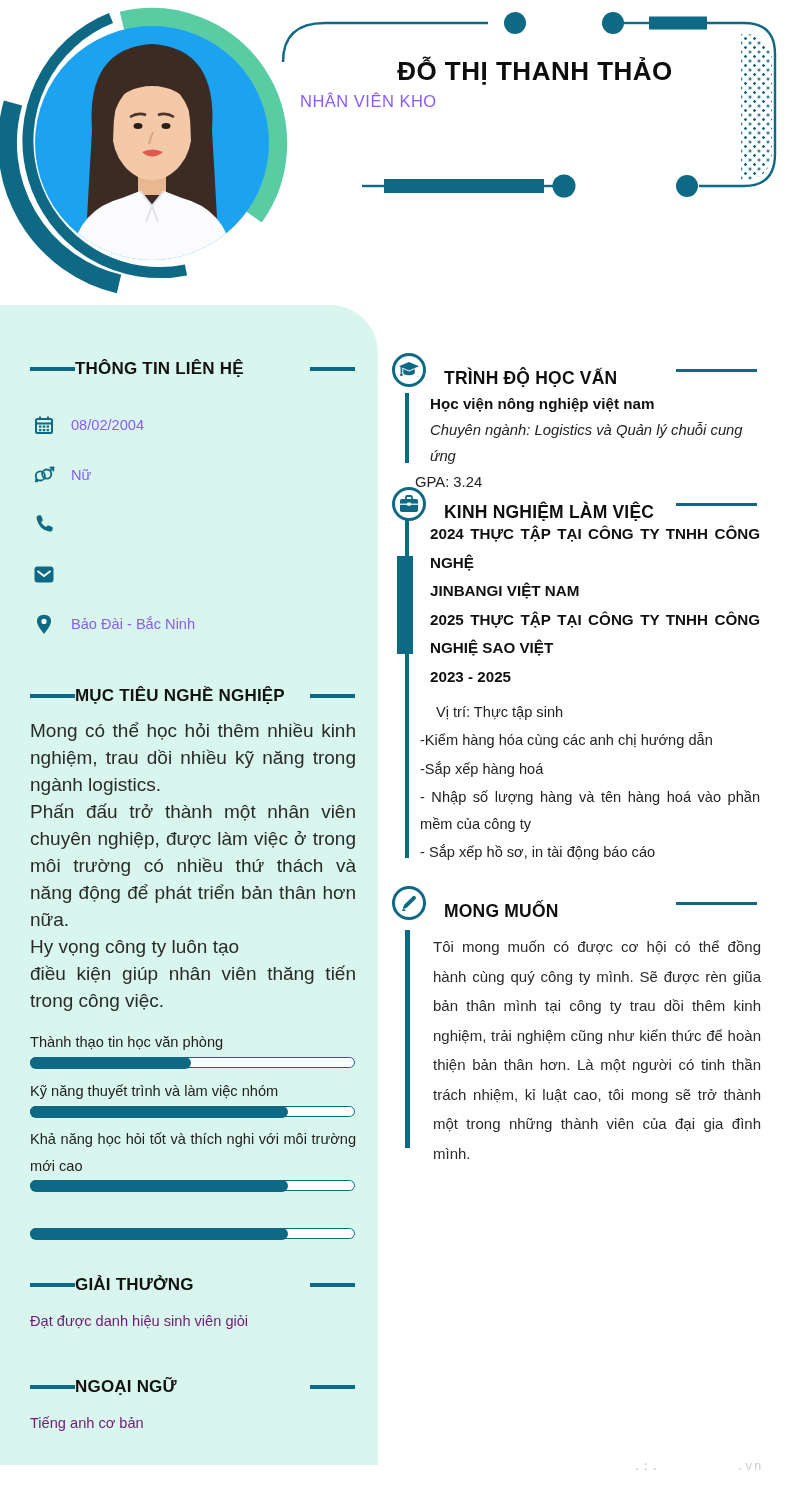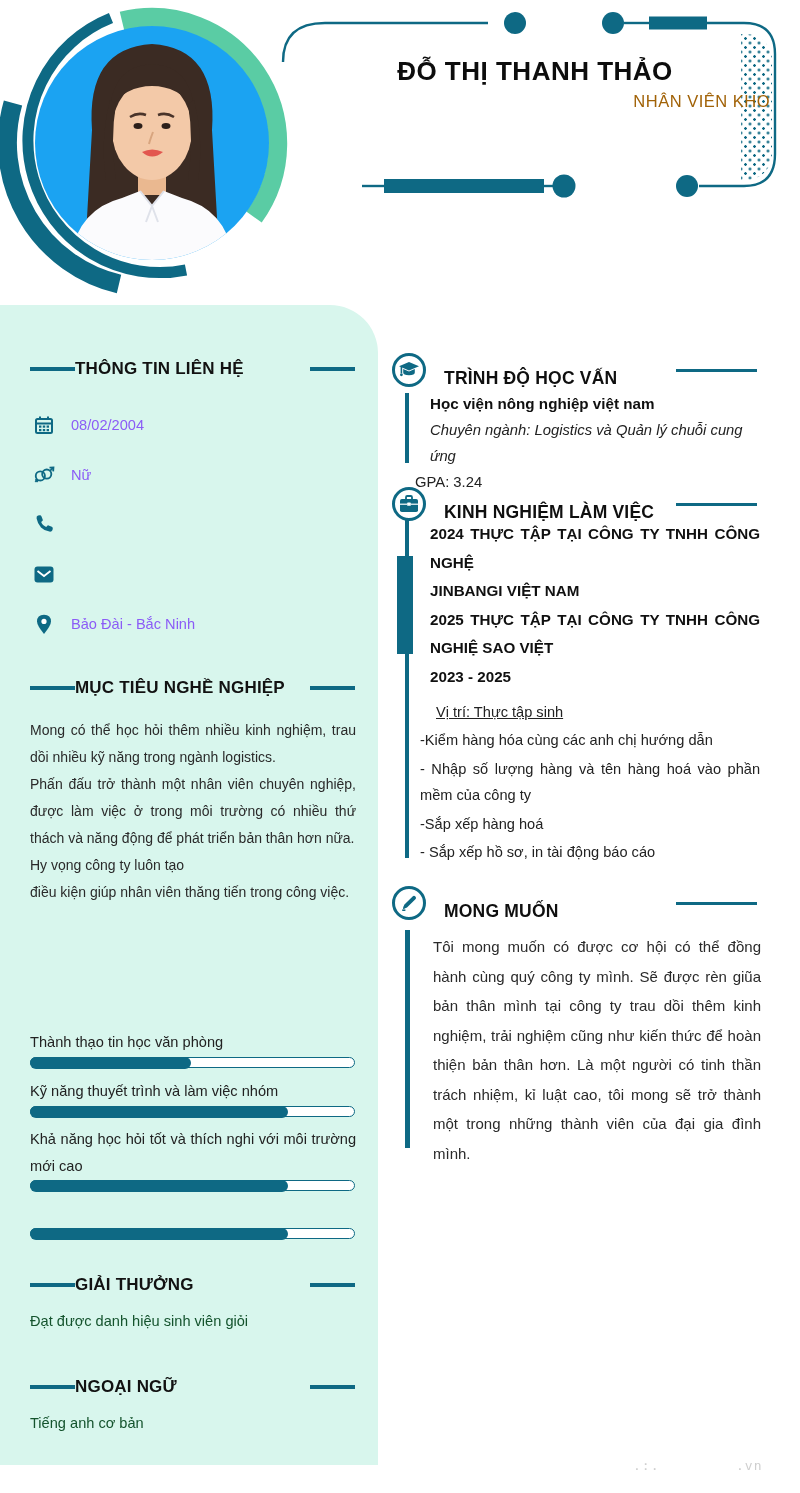--- a/index.html
+++ b/index.html
@@ -2,59 +2,59 @@
 <html><head>
 <meta charset="utf-8">
 <style>
   html,body{margin:0;padding:0;background:#fff;}
   .page{position:relative;width:800px;height:1493px;background:#ffffff;overflow:hidden;
         font-family:"Liberation Sans","DejaVu Sans",sans-serif;color:#2e2e2e;}
   
   .deco{position:absolute;left:0;top:0;}
   .name{position:absolute;left:300px;top:56px;width:470px;text-align:center;
         font-size:26px;font-weight:700;color:#0d0d0d;letter-spacing:.5px;}
-  .role{position:absolute;left:300px;top:92px;width:470px;text-align:right;
-        font-size:16.5px;color:#a16207;letter-spacing:.5px;}
+  .role{position:absolute;left:300px;top:92px;width:470px;text-align:left;
+        font-size:16.5px;color:#8b5cf6;letter-spacing:.5px;}
   .dotgrid{position:absolute;left:741px;top:34px;width:31px;height:146px;
         border-radius:0 26px 26px 0;
         background-image:radial-gradient(#0e6984 1.2px,rgba(0,0,0,0) 1.5px),
                          radial-gradient(#0e6984 1.2px,rgba(0,0,0,0) 1.5px);
         background-size:9px 9px,9px 9px;background-position:0 0,4.5px 4.5px;}
   
   .panel{position:absolute;left:0;top:305px;width:378px;height:1160px;
          background:#d8f6ed;border-top-right-radius:48px;}
   .lp-head{position:absolute;left:30px;width:325px;display:flex;align-items:center;}
   .lp-head .dash{width:45px;height:4px;background:#0e6984;flex:0 0 auto;}
   .lp-title{flex:1;font-size:17px;font-weight:700;color:#121212;letter-spacing:.2px;}
   .c-row{position:absolute;left:33px;width:320px;height:26px;display:flex;align-items:center;gap:16px;}
   .c-ico{width:22px;height:22px;flex:0 0 auto;display:flex;align-items:center;justify-content:center;}
   .c-txt{font-size:14.6px;color:#8b5cf6;}
-  .lp-text{position:absolute;left:30px;width:326px;font-size:14px;line-height:27px;
+  .lp-text{position:absolute;left:30px;width:326px;font-size:19px;line-height:27px;
            text-align:justify;white-space:pre-line;color:#2a2a2a;}
   .skill-label{position:absolute;left:30px;width:326px;font-size:14.6px;line-height:27px;
                text-align:justify;color:#222;}
   .skill-track{position:absolute;left:30px;width:323px;height:9px;background:#fff;
                border:1.5px solid #0e6984;border-radius:7px;}
   .skill-fill{position:absolute;left:-1.5px;top:-1.5px;height:12px;background:#0e6984;border-radius:7px;}
-  .lp-line{position:absolute;left:30px;width:326px;font-size:14.6px;color:#14532d;}
+  .lp-line{position:absolute;left:30px;width:326px;font-size:14.6px;color:#701a75;}
   
   .rhead{position:absolute;left:392px;width:370px;height:34px;display:flex;align-items:center;}
   .rcircle{width:34px;height:34px;border-radius:50%;border:3px solid #0e6984;background:#fff;
            box-sizing:border-box;display:flex;align-items:center;justify-content:center;flex:0 0 auto;}
   .rtitle{margin:16px 0 0 18px;font-size:17.5px;font-weight:700;color:#0f0f0f;letter-spacing:.2px;}
   .rline{position:absolute;left:284px;top:16px;width:81px;height:3px;background:#0e6984;}
   .rbar{position:absolute;left:405px;width:4px;background:#0e6984;}
   .edu{position:absolute;left:430px;top:391px;width:332px;}
   .edu .school{font-size:15.2px;font-weight:700;color:#101010;line-height:26px;}
   .edu .major{font-size:14.8px;color:#222;line-height:26px;font-style:italic;}
   .edu .gpa{font-size:14.8px;color:#222;line-height:26px;margin-left:-15px;}
   .exp{position:absolute;left:430px;top:520px;width:330px;}
   .exp-headline{font-size:15.2px;font-weight:700;color:#101010;line-height:28.5px;
                 text-align:justify;white-space:pre-line;}
-  .exp-pos{font-size:14.6px;color:#222;margin:8px 0 0 6px;line-height:26px;text-decoration:underline;}
+  .exp-pos{font-size:14.6px;color:#222;margin:8px 0 0 6px;line-height:26px;}
   .duty{font-size:14.6px;color:#222;line-height:26.5px;margin:2px 0 0 -10px;text-align:justify;}
   .desire-text{position:absolute;left:433px;top:932px;width:328px;font-size:15px;line-height:29.5px;
                text-align:justify;color:#2a2a2a;}
   .thickbar{position:absolute;left:397px;top:556px;width:16px;height:98px;background:#0e6984;}
   
   .wm{position:absolute;top:1458px;font-size:13px;color:#cfcfcf;letter-spacing:1px;
       font-family:"DejaVu Sans Mono",monospace;}
 </style>
 </head>
 <body>
@@ -174,21 +174,21 @@
     <div class="c-row" style="top:306px">
       <span class="c-ico">
         <svg width="16" height="21" viewBox="0 0 16 21">
             <path d="M 8 0.8 Q 15 0.8 15 7.6 Q 15 11.5 8 20 Q 1 11.5 1 7.6 Q 1 0.8 8 0.8 Z" fill="#0e6984"></path>
             <circle cx="8" cy="7.4" r="2.6" fill="#ffffff"></circle>
           </svg>
       </span>
       <span class="c-txt">Bảo Đài - Bắc Ninh</span>
     </div>
 
-    <div class="lp-head" style="top:373px">
+    <div class="lp-head" style="top:381px">
       <span class="dash"></span>
       <span class="lp-title">MỤC TIÊU NGHỀ NGHIỆP</span>
       <span class="dash"></span>
     </div>
     <div class="lp-text" style="top:412px">Mong có thể học hỏi thêm nhiều kinh nghiệm, trau dồi nhiều kỹ năng trong ngành logistics.
 Phấn đấu trở thành một nhân viên chuyên nghiệp, được làm việc ở trong môi trường có nhiều thứ thách và năng động để phát triển bản thân hơn nữa.
 Hy vọng công ty luôn tạo
 điều kiện giúp nhân viên thăng tiến trong công việc.</div>
 
 
@@ -260,22 +260,22 @@
   </div>
   <div class="rbar" style="top:520px;height:338px"></div>
   <div class="thickbar"></div>
   <div class="exp">
     <div class="exp-headline">2024 THỰC TẬP TẠI CÔNG TY TNHH CÔNG NGHỆ
 JINBANGI VIỆT NAM
 2025 THỰC TẬP TẠI CÔNG TY TNHH CÔNG NGHIỆ SAO VIỆT
 2023 - 2025</div>
     <div class="exp-pos">Vị trí: Thực tập sinh</div>
     <div class="duty">-Kiểm hàng hóa cùng các anh chị hướng dẫn</div>
+    <div class="duty">-Sắp xếp hàng hoá</div>
     <div class="duty">- Nhập số lượng hàng và tên hàng hoá vào phần mềm của công ty</div>
-    <div class="duty">-Sắp xếp hàng hoá</div>
     <div class="duty">- Sắp xếp hồ sơ, in tài động báo cáo</div>
   </div>
 
   <div class="rhead" style="top:886px">
     <span class="rcircle">
       <svg width="18" height="18" viewBox="0 0 18 18">
           <path d="M 3 15 L 4.2 10.8 L 12.6 2.4 Q 14 1 15.4 2.4 Q 16.8 3.8 15.4 5.2 L 7 13.6 Z" fill="#0e6984"></path>
           <path d="M 3 15 L 4 11.4 L 6.4 13.8 Z" fill="#0e6984"></path>
           <line x1="2.2" y1="16.2" x2="5.4" y2="16.2" stroke="#0e6984" stroke-width="1.6"></line>
         </svg>

